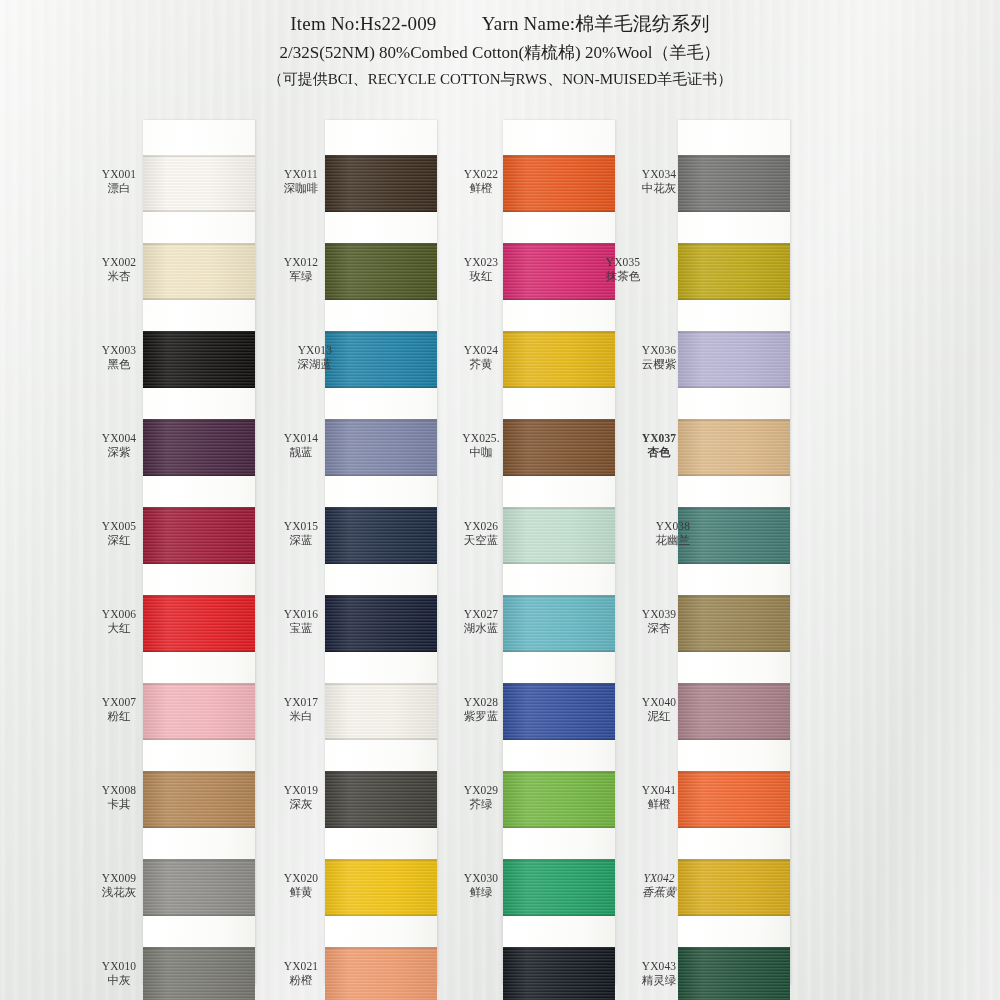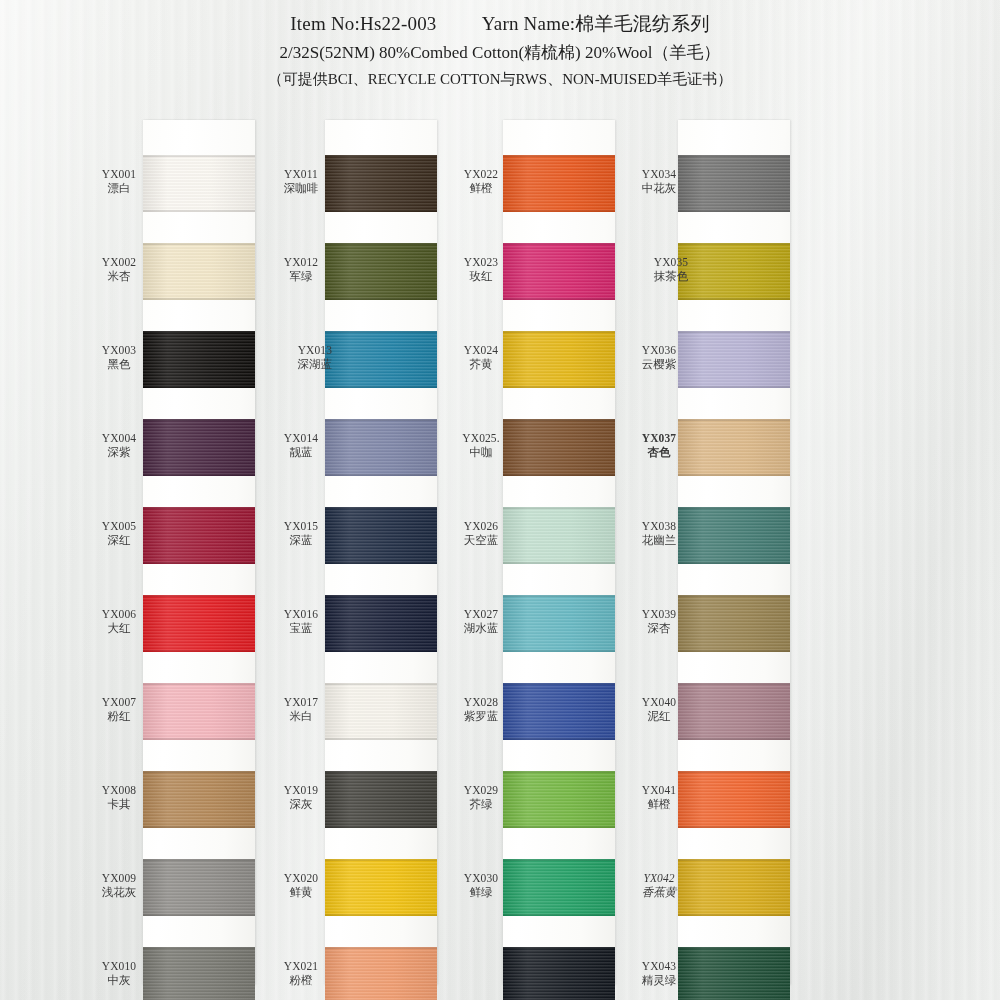--- a/index.html
+++ b/index.html
@@ -144,21 +144,21 @@
 </style>
 </head>
 <body>
 
 <div id="page">
 
   <div id="paper-texture"></div>
 
   <div id="header">
     <div class="hdr-line" id="hdr-line1">
-      <span>Item No:Hs22-003</span>
+      <span>Item No:Hs22-009</span>
       <span class="gap"></span>
       <span>Yarn Name:棉羊毛混纺系列</span>
     </div>
     <div class="hdr-line" id="hdr-line2">2/32S(52NM) 80%Combed Cotton(精梳棉) 20%Wool（羊毛）</div>
     <div class="hdr-line" id="hdr-line3">（可提供BCI、RECYCLE COTTON与RWS、NON-MUISED羊毛证书）</div>
   </div>
 
   <div id="columns-root">
       <div class="column" style="left: 0px;">
         <div class="card-strip" style="left: 143px;"></div>
@@ -477,21 +477,21 @@
         <div class="label" style="left: 628px; top: 47px;">
           <span class="code">YX034</span>
           <span class="name">中花灰</span>
         </div>
         <div class="swatch" title="YX035 抹茶色" style="left: 678px; top: 123px; width: 112px; height: 57px;">
           <div class="fill" style="background-color: rgb(189, 167, 18);"></div>
           <div class="sheen"></div>
           <div class="edge-top"></div>
           <div class="edge-bot"></div>
         </div>
-        <div class="label" style="left: 640px; top: 135px; font-family: Liberation Serif, serif;">
+        <div class="label" style="left: 592px; top: 135px; font-family: Liberation Serif, serif;">
           <span class="code">YX035</span>
           <span class="name">抹茶色</span>
         </div>
         <div class="swatch" title="YX036 云樱紫" style="left: 678px; top: 211px; width: 112px; height: 57px;">
           <div class="fill" style="background-color: rgb(183, 179, 213);"></div>
           <div class="sheen"></div>
           <div class="edge-top"></div>
           <div class="edge-bot"></div>
         </div>
         <div class="label" style="left: 628px; top: 223px;">
@@ -507,21 +507,21 @@
         <div class="label" style="left: 628px; top: 311px; font-weight: bold;">
           <span class="code">YX037</span>
           <span class="name">杏色</span>
         </div>
         <div class="swatch" title="YX038 花幽兰" style="left: 678px; top: 387px; width: 112px; height: 57px;">
           <div class="fill" style="background-color: rgb(65, 122, 114);"></div>
           <div class="sheen"></div>
           <div class="edge-top"></div>
           <div class="edge-bot"></div>
         </div>
-        <div class="label" style="left: 628px; top: 399px;">
+        <div class="label" style="left: 628px; top: 399px; text-align: right;">
           <span class="code">YX038</span>
           <span class="name">花幽兰</span>
         </div>
         <div class="swatch" title="YX039 深杏" style="left: 678px; top: 475px; width: 112px; height: 57px;">
           <div class="fill" style="background-color: rgb(151, 130, 79);"></div>
           <div class="sheen"></div>
           <div class="edge-top"></div>
           <div class="edge-bot"></div>
         </div>
         <div class="label" style="left: 628px; top: 487px;">

